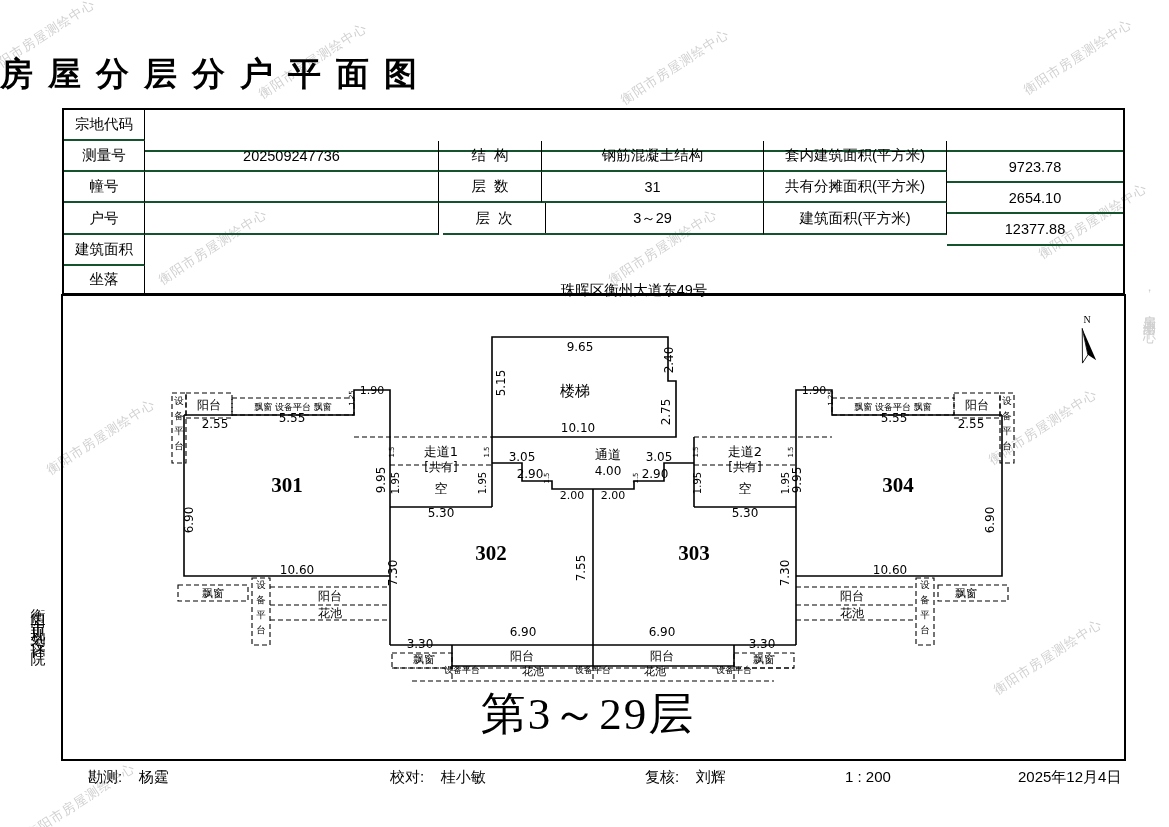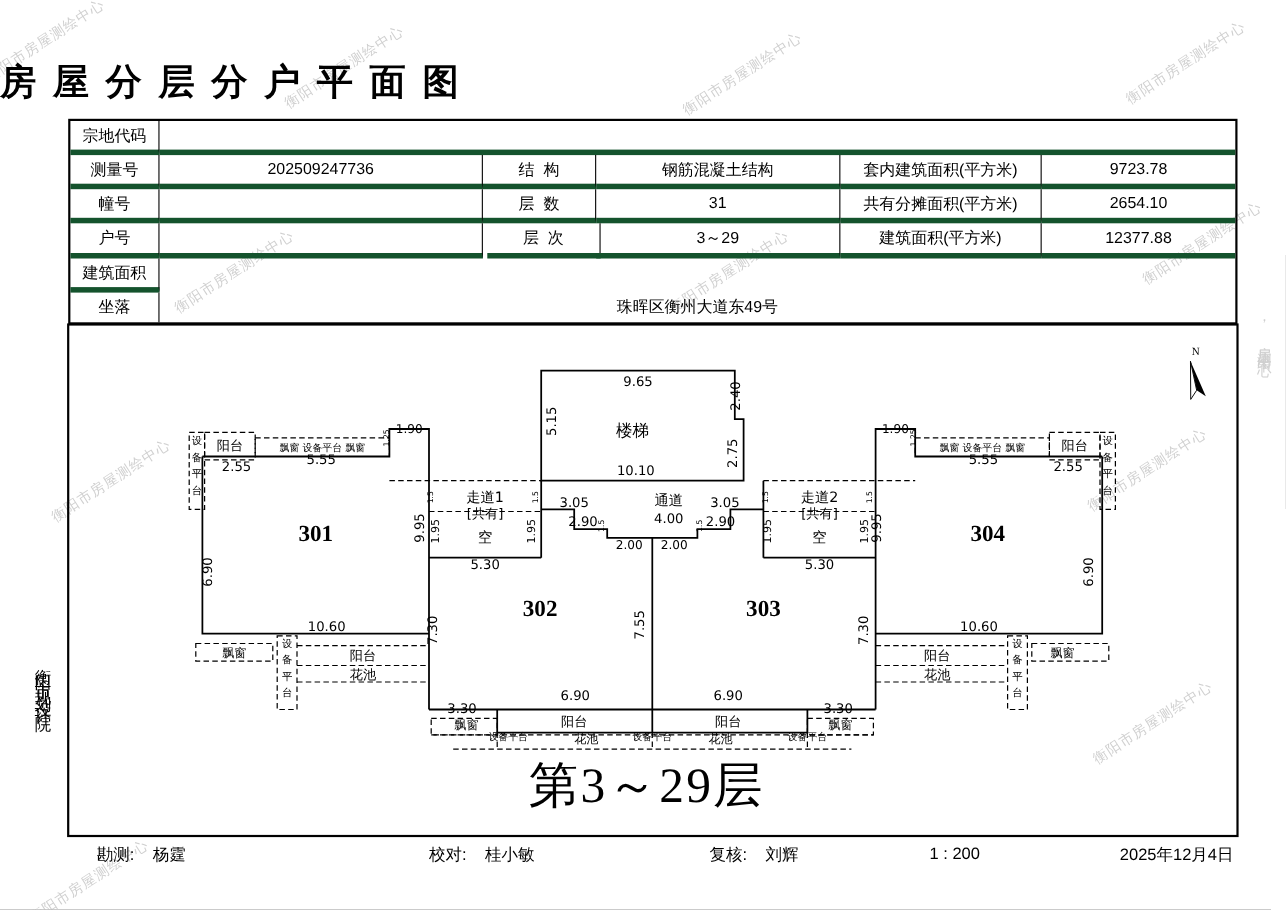--- a/index.html
+++ b/index.html
@@ -8,23 +8,23 @@
   
   .wm{position:absolute;color:#a9a9a9;opacity:.55;font-size:13px;white-space:nowrap;
       pointer-events:none;letter-spacing:1px;}
   .wm-v{writing-mode:vertical-rl;letter-spacing:3px;}
   
   #title{position:absolute;left:0;top:52px;width:100%;text-align:left;
          font-size:33px;font-weight:bold;letter-spacing:15px;}
   
   #info-table{position:absolute;left:62px;top:108px;width:1063px;height:187px;
               border:2px solid #000;box-sizing:border-box;}
-  .cell{position:absolute;box-sizing:border-box;border-right:1px solid #000;border-bottom:5px solid #14532d;
+  .cell{position:absolute;box-sizing:border-box;border-right:1px solid #000;border-bottom:2px solid #14532d;
         display:flex;align-items:center;justify-content:center;font-size:14.5px;white-space:pre;overflow:hidden;}
-  .nor{border-right:none;}
+  .nor{border-right:none;margin-top:11px;}
   .nob{border-bottom:none;}
   
   #plan-svg{position:absolute;left:0;top:0;}
   
   #caption{position:absolute;left:0;top:684px;width:1176px;text-align:center;
            font-family:"Liberation Serif","DejaVu Serif",serif;font-size:45px;letter-spacing:2px;}
   
   #institute{position:absolute;left:28px;top:596px;writing-mode:vertical-rl;
              font-size:15px;letter-spacing:6px;}
   

